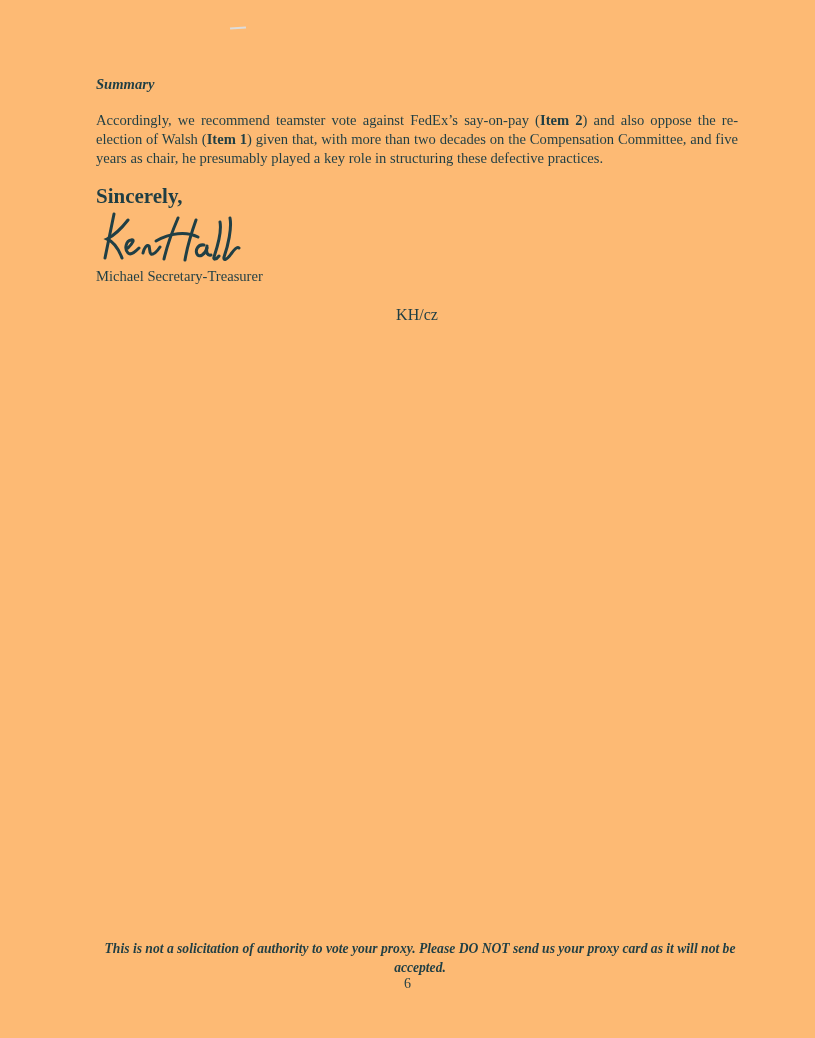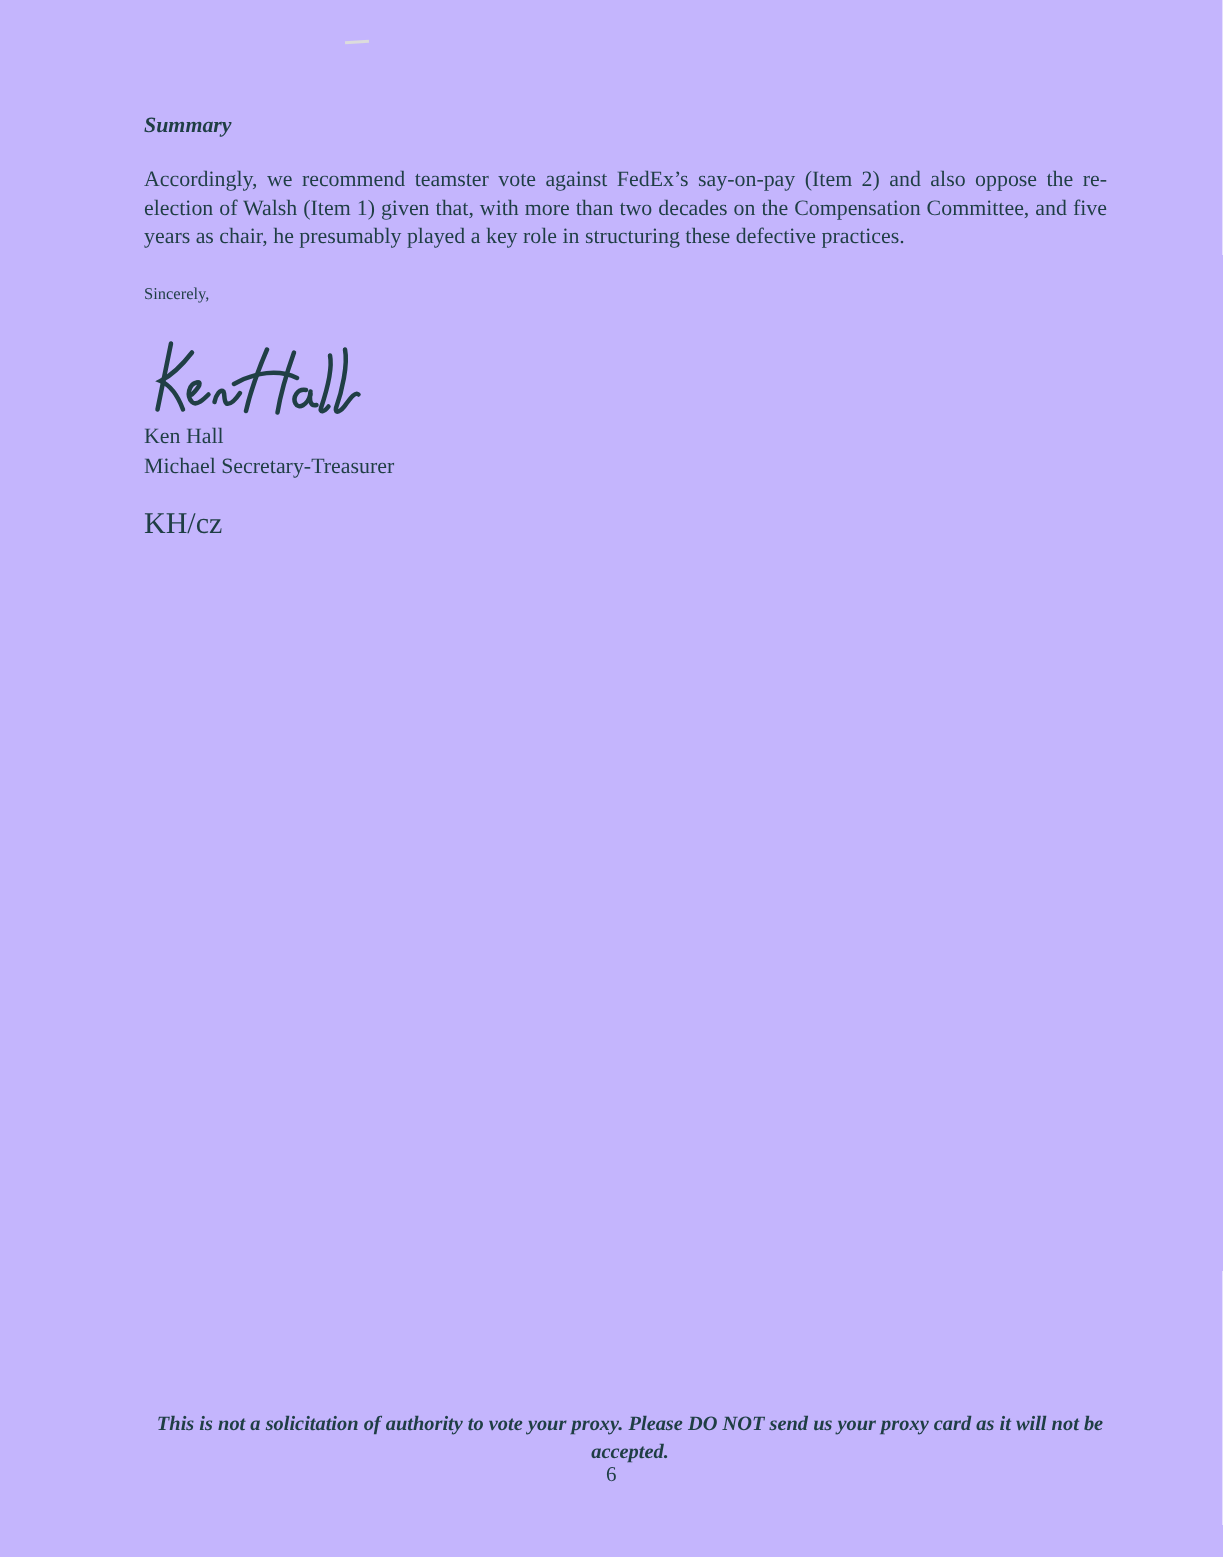--- a/index.html
+++ b/index.html
@@ -4,21 +4,21 @@
 <style>
   html, body {
     margin: 0;
     padding: 0;
     background: #ffffff;
   }
   .page {
     position: relative;
     width: 815px;
     height: 1038px;
-    background: #c4b5fd;
+    background: #fdba74;
     font-family: "Liberation Serif", serif;
     color: #1f3e44;
     overflow: hidden;
   }
   .scan-artifact {
     position: absolute;
     left: 230px;
     top: 27px;
     width: 16px;
     height: 2px;
@@ -36,44 +36,46 @@
     font-weight: bold;
     font-style: italic;
     margin: 0 0 18px 0;
   }
   .para {
     font-size: 14.6px;
     line-height: 19px;
     text-align: justify;
     margin: 0 0 19px 0;
   }
-  .para strong { font-weight: normal; }
+  .para strong { font-weight: bold; }
   .email-link {
     color: #1f3e44;
     text-decoration: underline;
     cursor: pointer;
   }
   .closing {
-    font-size: 11px;
+    font-size: 21px;
     line-height: 19px;
-    margin: 0 0 19px 0;
+    margin: 0 0 4px 0;
+    font-weight: bold;
   }
   .signature-wrap {
     margin: 2px 0 0 2px;
     height: 56px;
   }
   .signer-block {
     font-size: 14.6px;
     line-height: 20px;
     margin: 0;
   }
   .initials {
-    font-size: 20px;
+    font-size: 16px;
     line-height: 19px;
     margin: 19px 0 0 0;
+    text-align: center;
   }
   .footer-disclaimer {
     position: absolute;
     left: 77px;
     top: 926px;
     width: 660px;
     text-align: center;
     font-size: 13.6px;
     line-height: 19px;
     font-weight: bold;
@@ -125,21 +127,20 @@
           <path d="M106,35 C100,34 97,40 99,44 C101,48 107,45 109,38"></path>
           <path d="M109,36 C108,42 109,46 113,45"></path>
 
           <path d="M122,12 C124,22 119,38 116,47 C115,50 118,50 121,46"></path>
 
           <path d="M132,8 C134,18 130,36 126,47 C125,51 129,50 133,44 C136,40 139,36 141,38"></path>
         </g>
       </svg>
     </div>
 
-    <p class="signer-block">Ken Hall</p>
     <p class="signer-block">Michael Secretary-Treasurer</p>
 
     <p class="initials">KH/cz</p>
 
   </div>
 
   <p class="footer-disclaimer">This is not a solicitation of authority to vote your proxy.  Please DO NOT send us your proxy card as it will not be accepted.</p>
 
   <p class="page-number">6</p>
 

